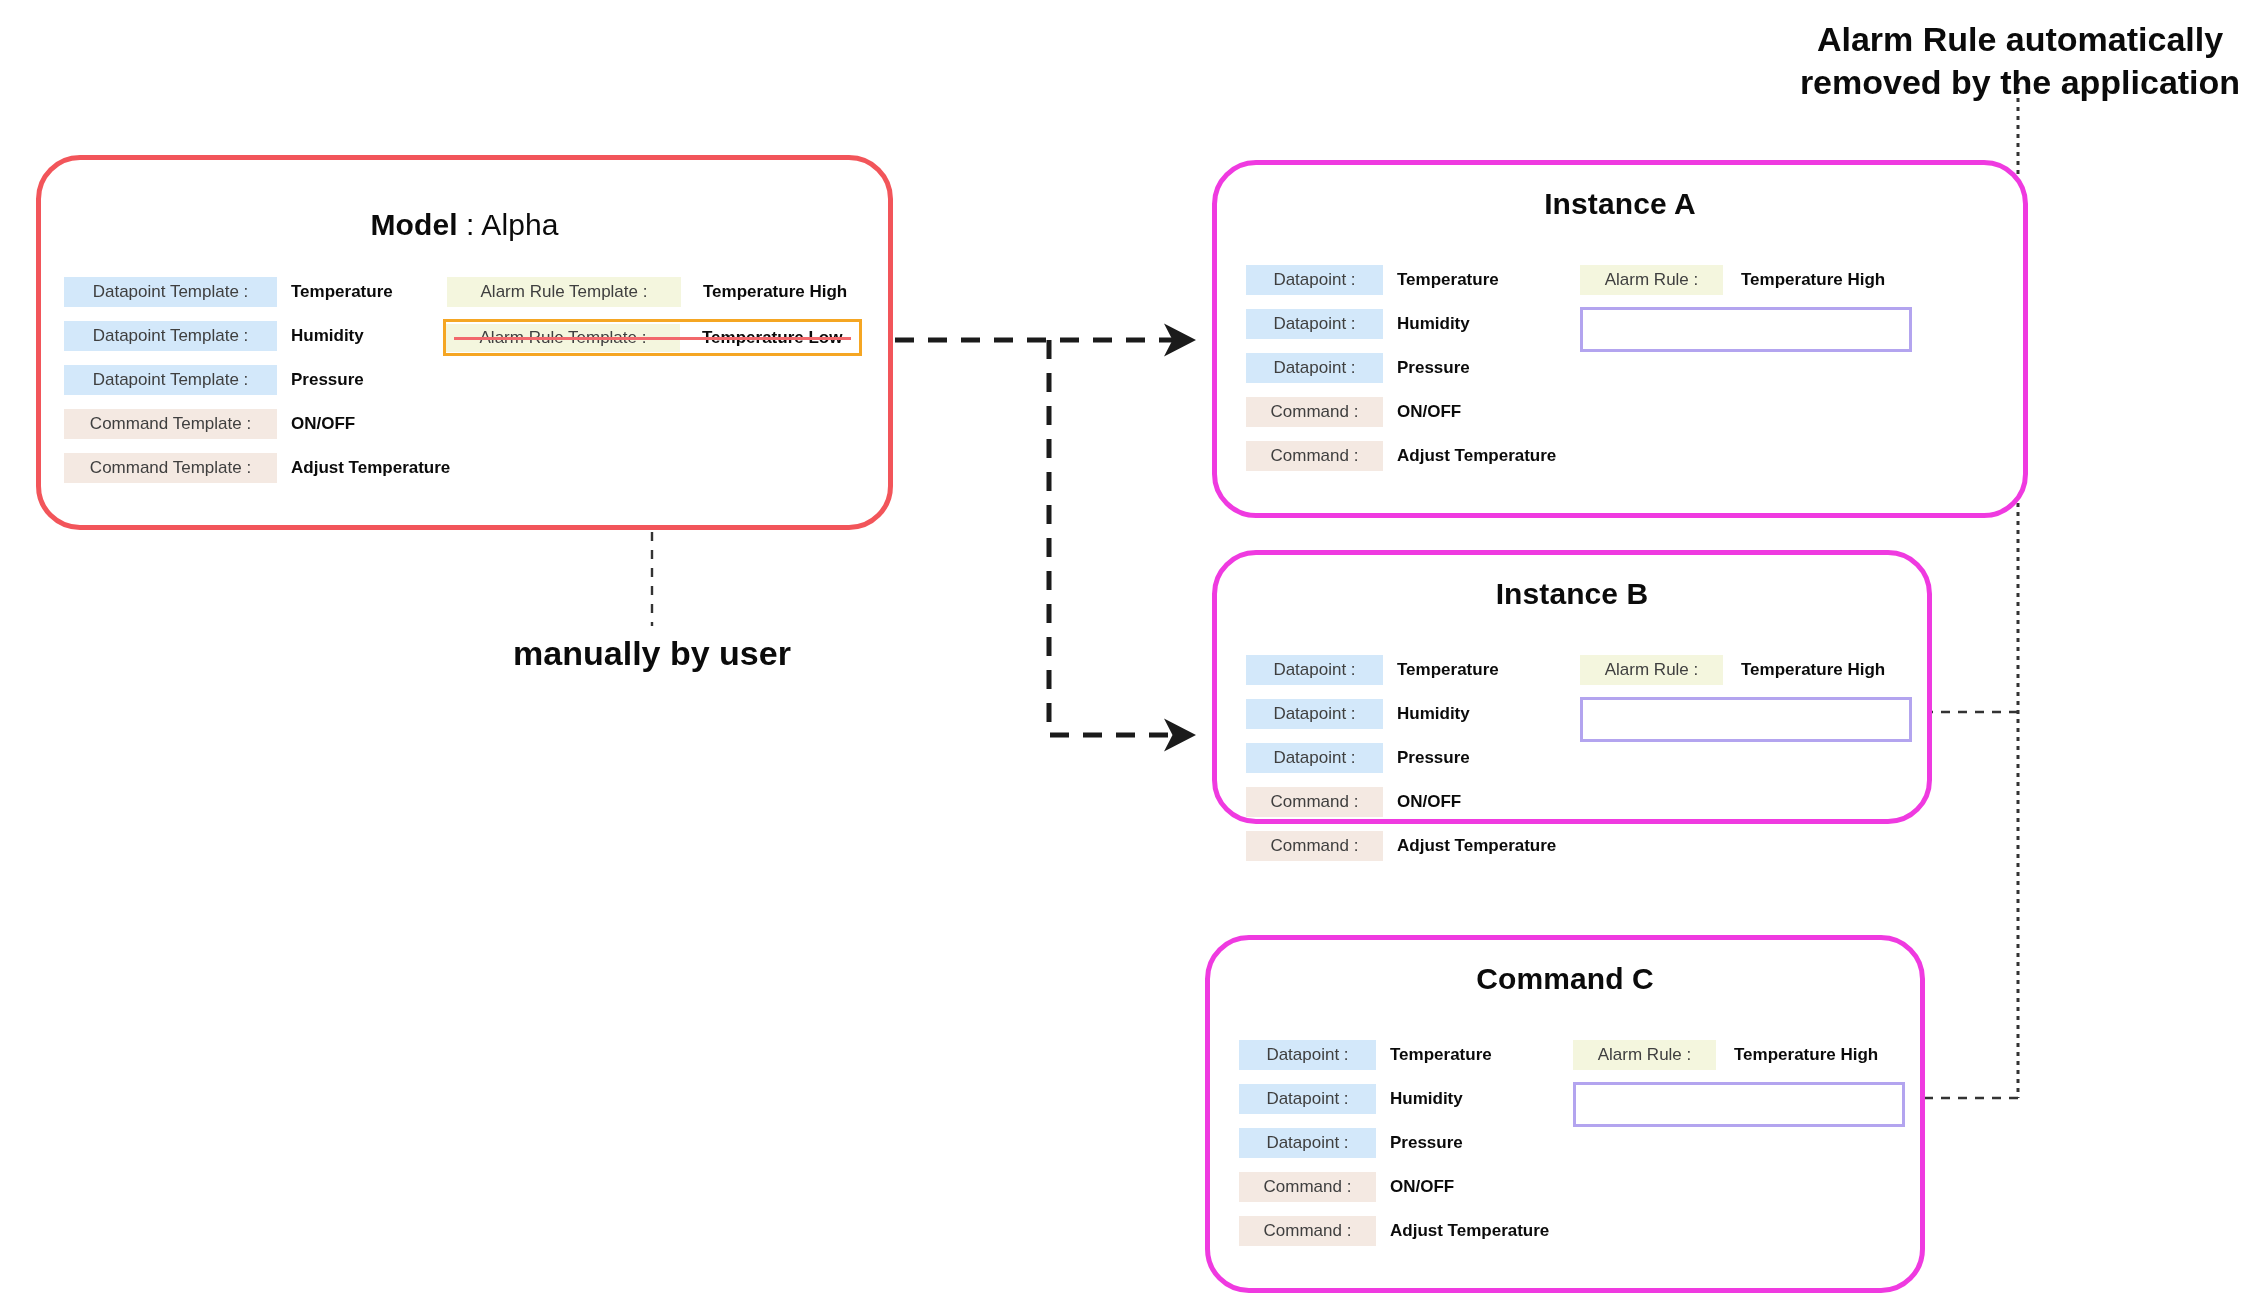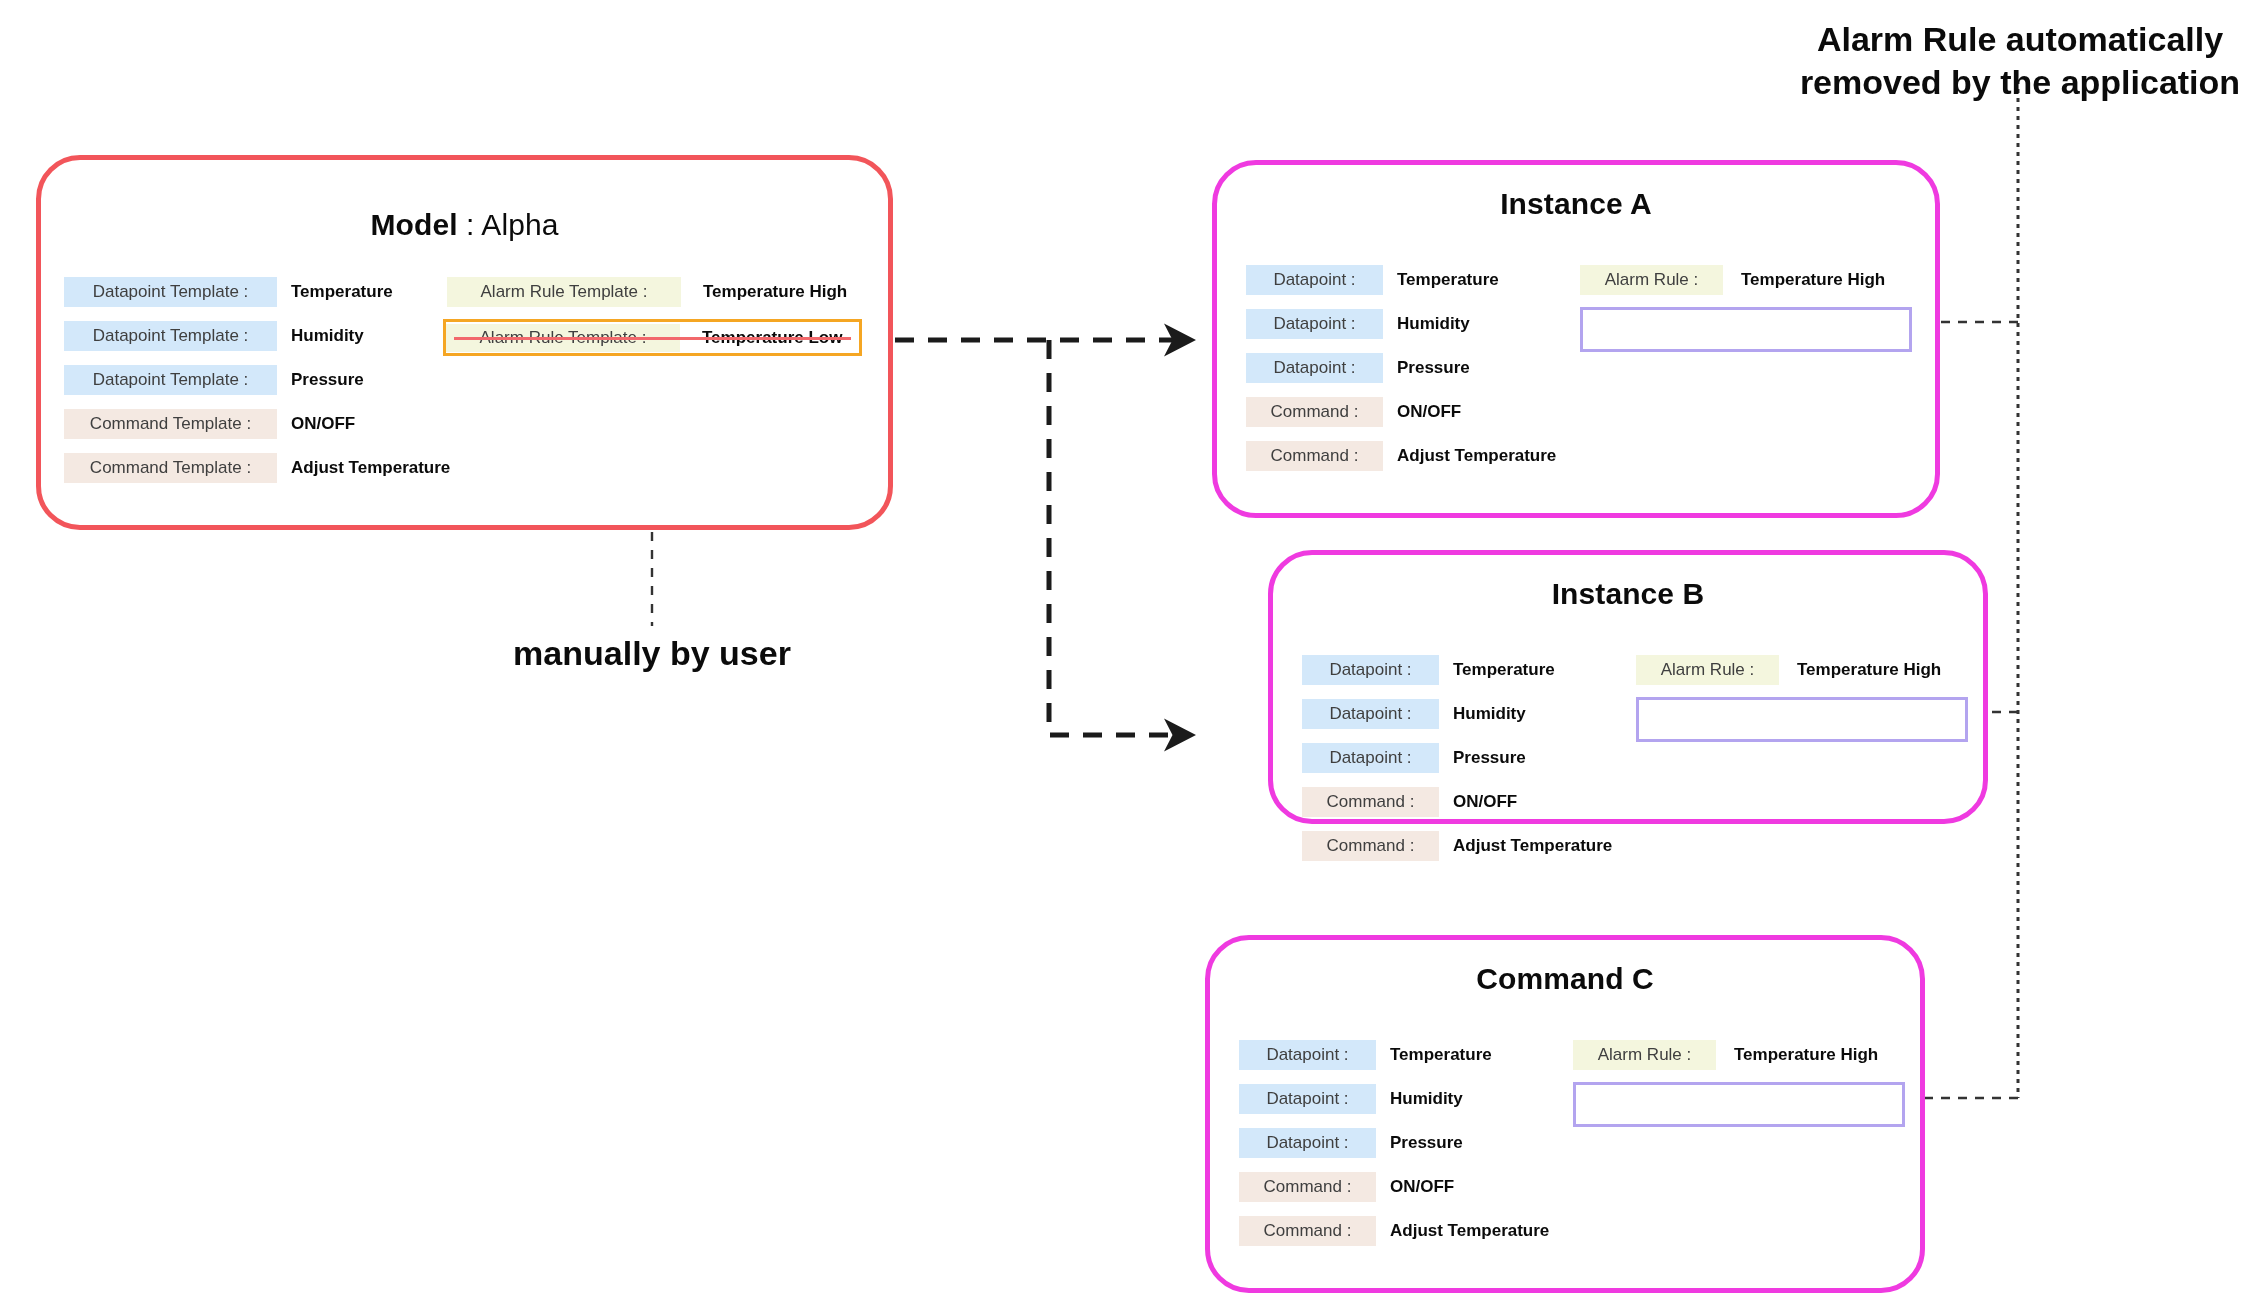--- a/index.html
+++ b/index.html
@@ -208,21 +208,21 @@
       </div>
     </div>
 
     <div class="removed-wrap" style="left:402px; top:159px; width:419px; height:37px;">
       <span class="chip alarm" style="width:234px;">Alarm Rule Template :</span>
       <span class="val" style="padding-left:22px;">Temperature Low</span>
       <span class="strike-line"></span>
     </div>
   </div>
 
-  <div class="card instance" style="left:1212px; top:160px; width:728px; height:358px;">
+  <div class="card instance" style="left:1212px; top:160px; width:816px; height:358px;">
 
     <div class="card-title" style="top:22px; font-weight:bold;">Instance A</div>
 
     <div class="rows" style="left:29px; top:100px;">
       <div class="row">
         <span class="chip dp" style="width:137px;">Datapoint :</span>
         <span class="val">Temperature</span>
       </div>
       <div class="row">
         <span class="chip dp" style="width:137px;">Datapoint :</span>
@@ -245,21 +245,21 @@
     <div class="alarm-col" style="left:363px; top:100px;">
       <div class="alarm-row">
         <span class="chip alarm" style="width:143px;">Alarm Rule :</span>
         <span class="val" style="padding-left:18px;">Temperature High</span>
       </div>
     </div>
 
     <div class="empty-box" style="left:363px; top:142px; width:332px; height:45px;"></div>
   </div>
 
-  <div class="card instance" style="left:1268px; top:550px; width:720px; height:274px;">
+  <div class="card instance" style="left:1212px; top:550px; width:720px; height:274px;">
 
     <div class="card-title" style="top:22px; font-weight:bold;">Instance B</div>
 
     <div class="rows" style="left:29px; top:100px;">
       <div class="row">
         <span class="chip dp" style="width:137px;">Datapoint :</span>
         <span class="val">Temperature</span>
       </div>
       <div class="row">
         <span class="chip dp" style="width:137px;">Datapoint :</span>

